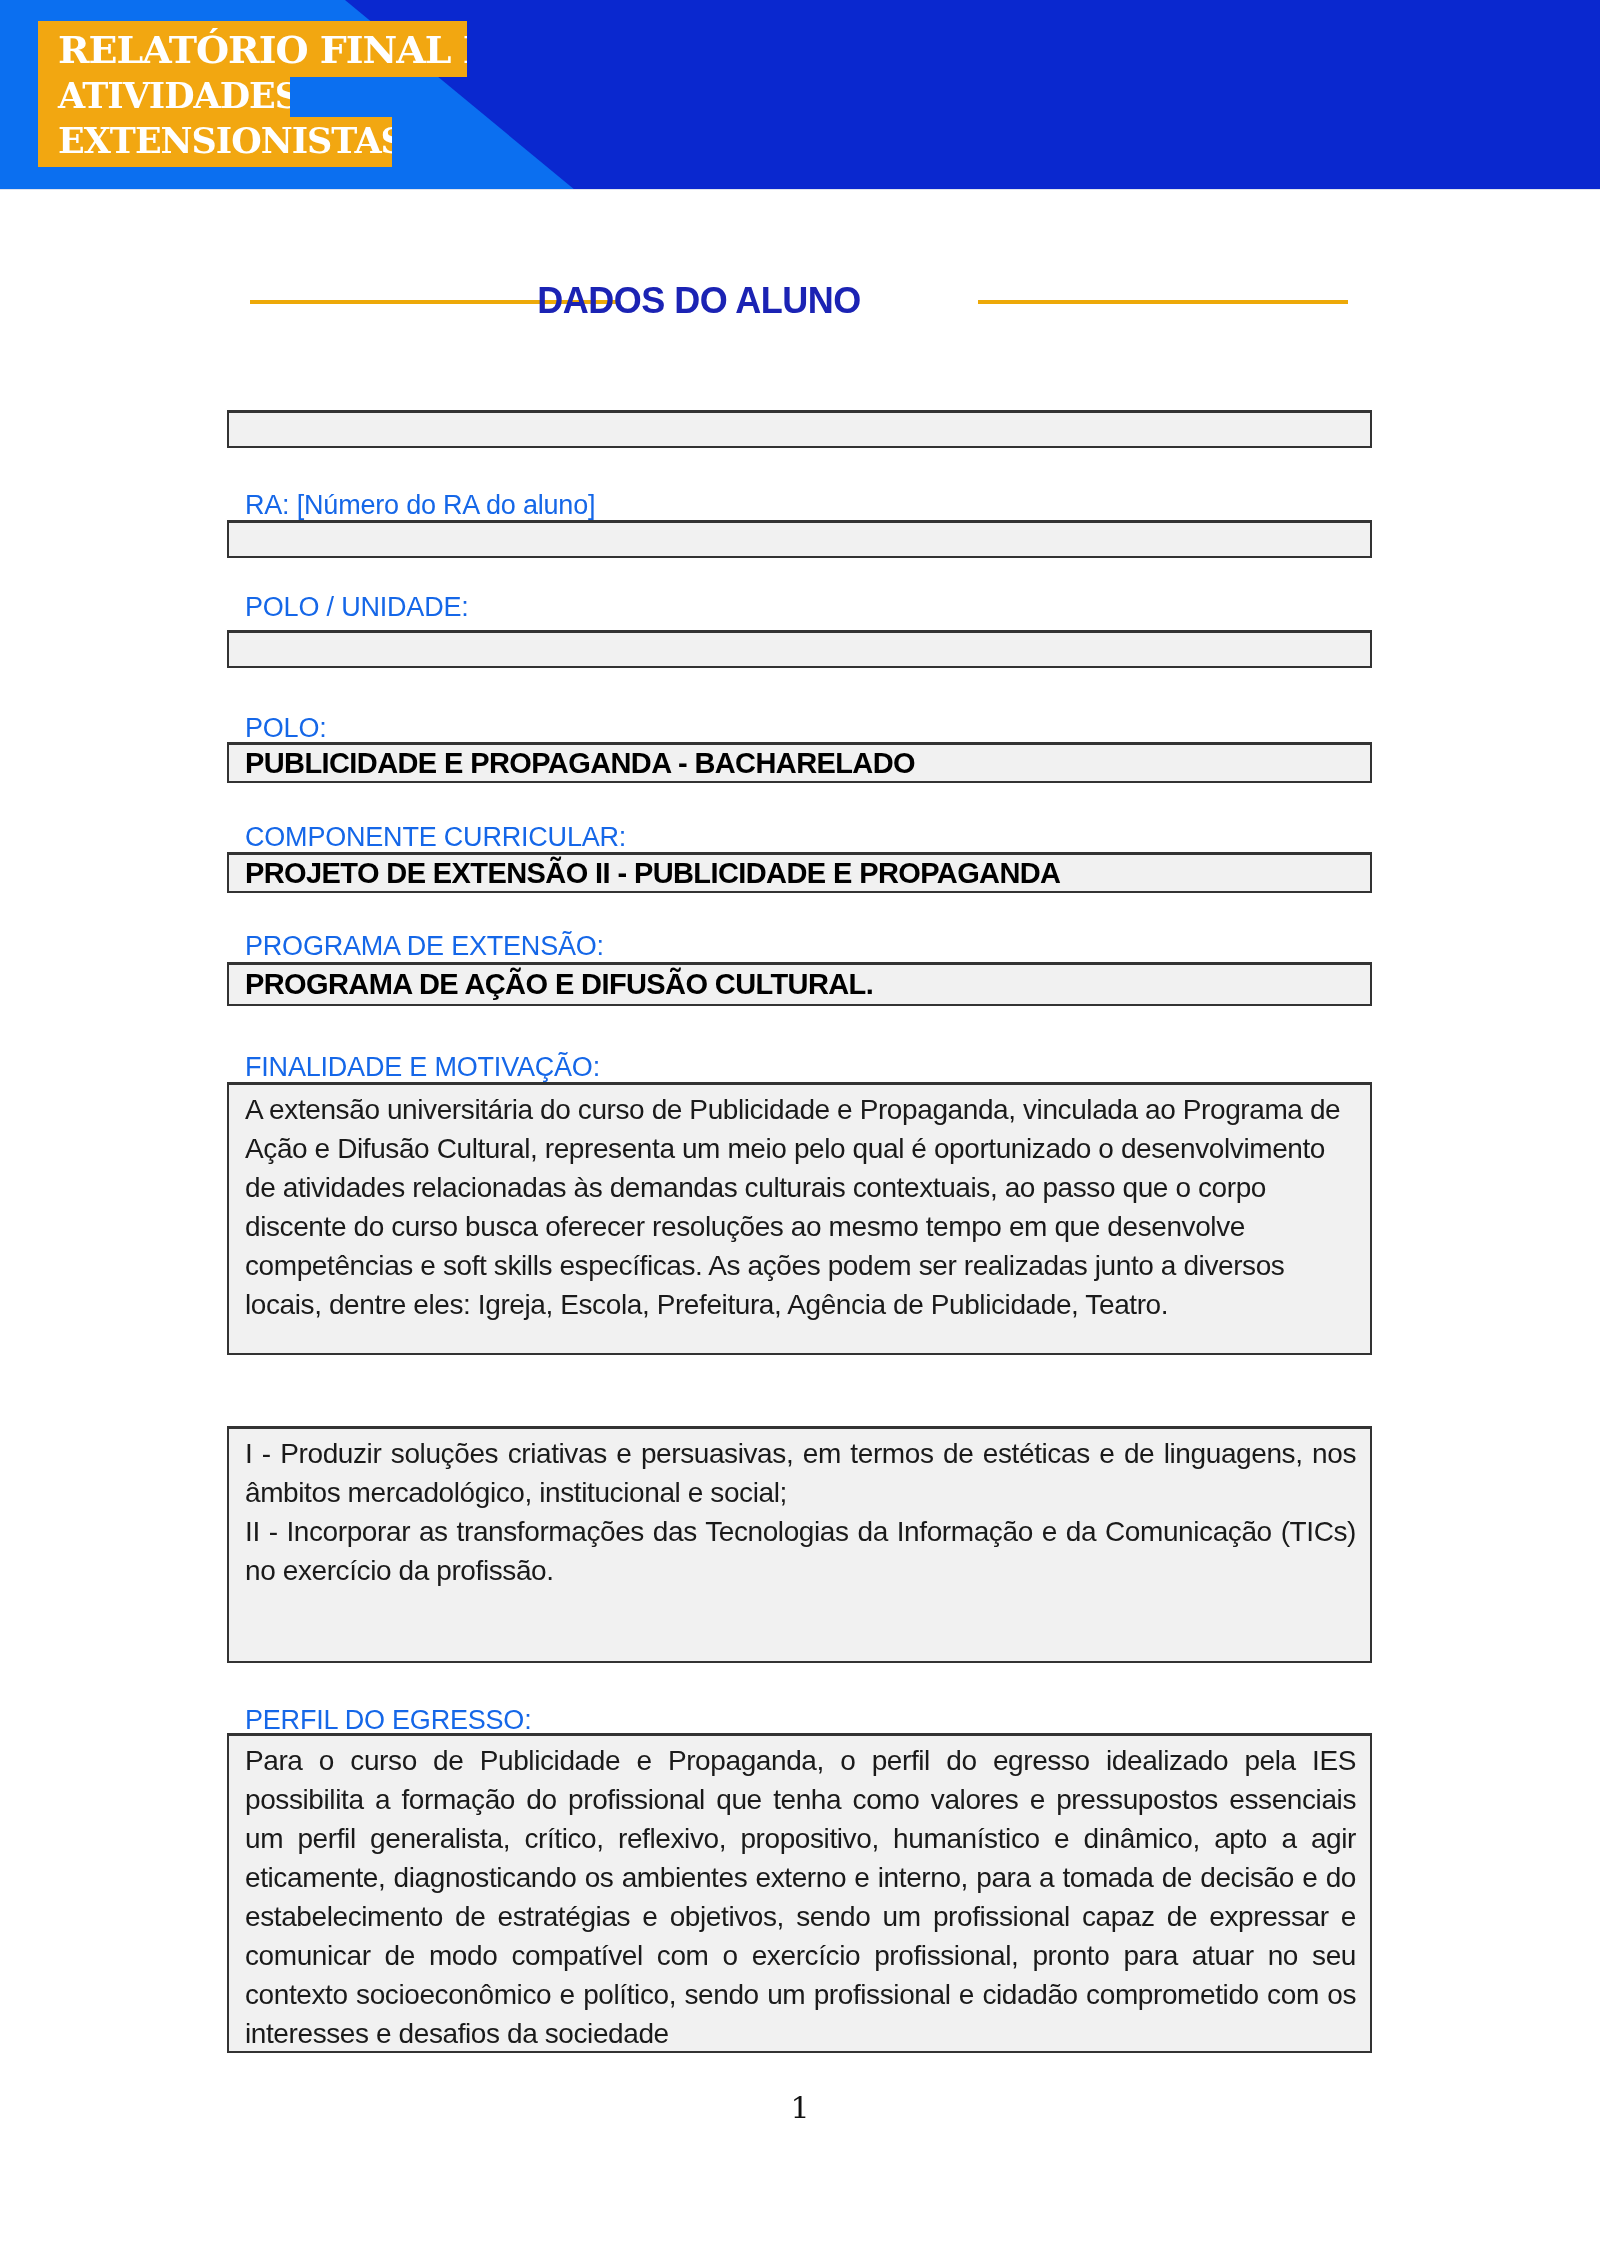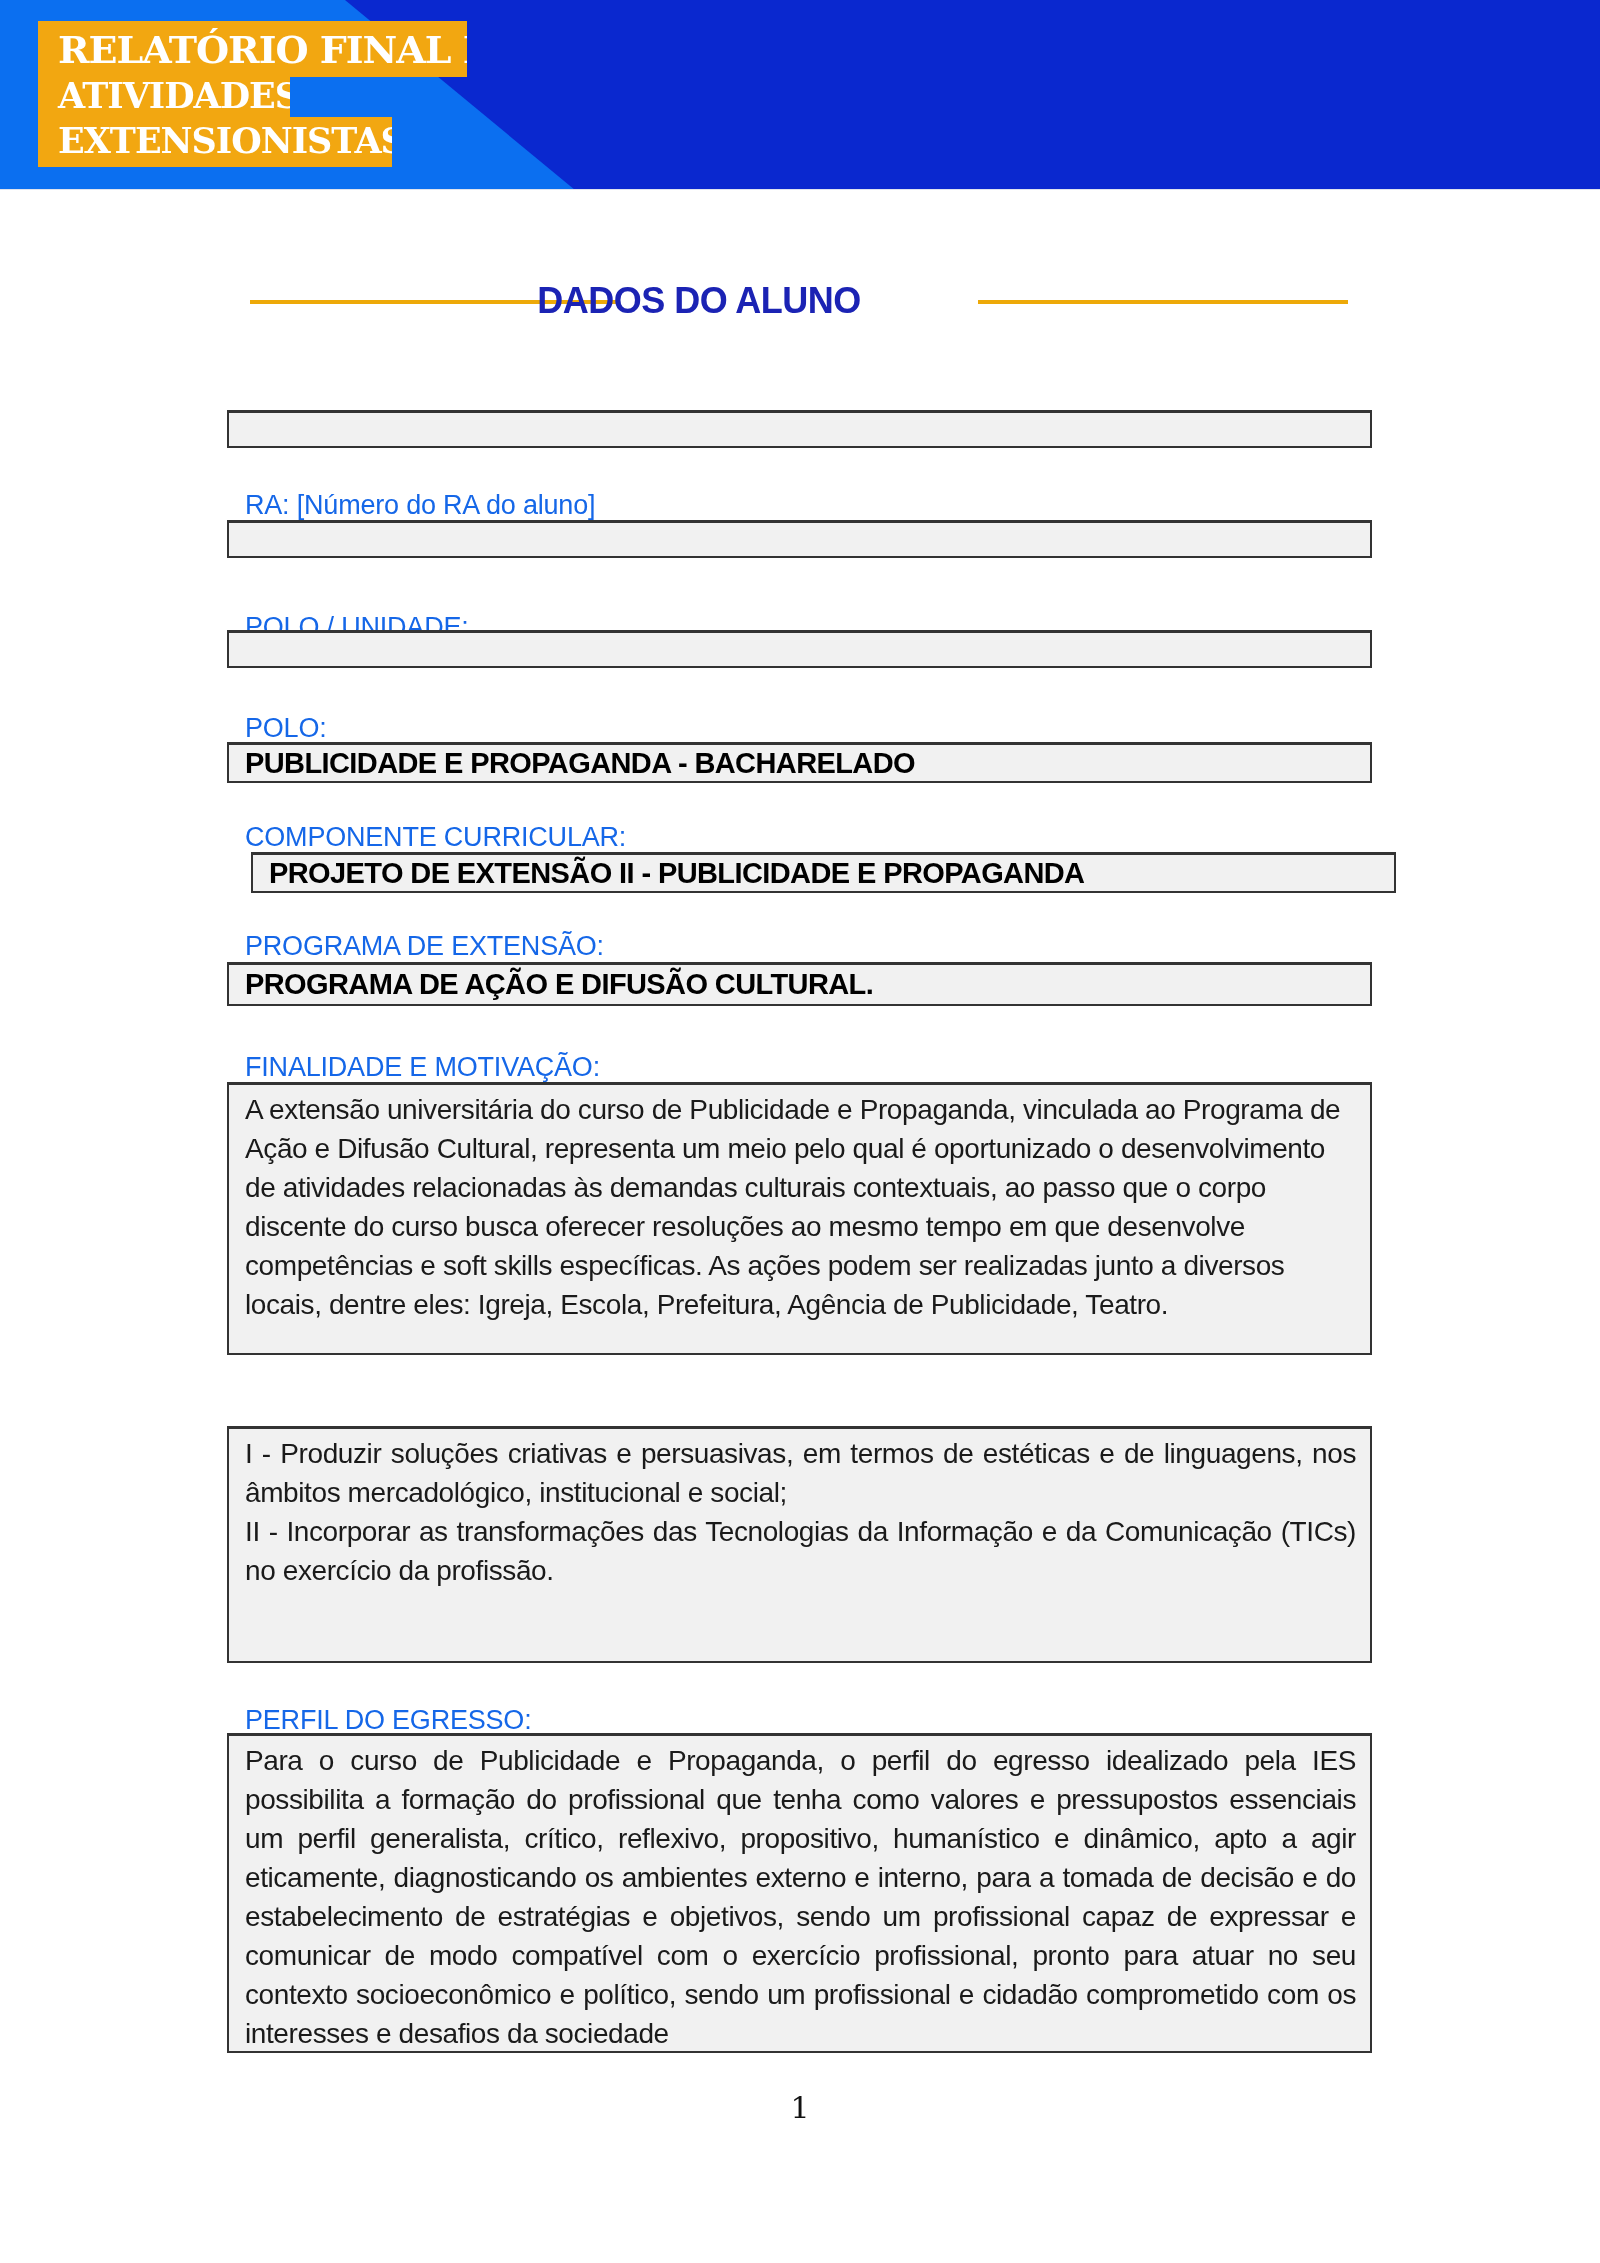--- a/index.html
+++ b/index.html
@@ -65,28 +65,28 @@
 
   <div class="rule rule-left"></div>
   <div class="section-title">DADOS DO ALUNO</div>
   <div class="rule rule-right"></div>
 
   <div class="box box-line" style="top:410px; height:38px;"></div>
 
   <div class="field-label" style="top:490px;">RA: [Número do RA do aluno]</div>
   <div class="box box-line" style="top:520px; height:38px;"></div>
 
-  <div class="field-label" style="top:612px;">POLO / UNIDADE:</div>
+  <div class="field-label" style="top:592px;">POLO / UNIDADE:</div>
   <div class="box box-line" style="top:630px; height:38px;"></div>
 
   <div class="field-label" style="top:713px;">POLO:</div>
   <div class="box box-line" style="top:742px; height:41px;">PUBLICIDADE E PROPAGANDA - BACHARELADO</div>
 
   <div class="field-label" style="top:822px;">COMPONENTE CURRICULAR:</div>
-  <div class="box box-line" style="top:852px; height:41px;margin-left:24px;">PROJETO DE EXTENSÃO II - PUBLICIDADE E PROPAGANDA</div>
+  <div class="box box-line" style="top:852px; height:41px;">PROJETO DE EXTENSÃO II - PUBLICIDADE E PROPAGANDA</div>
 
   <div class="field-label" style="top:931px;">PROGRAMA DE EXTENSÃO:</div>
   <div class="box box-line" style="top:962px; height:44px;">PROGRAMA DE AÇÃO E DIFUSÃO CULTURAL.</div>
 
   <div class="field-label" style="top:1052px;">FINALIDADE E MOTIVAÇÃO:</div>
   <div class="box box-para align-left" style="top:1082px; height:273px;">A extensão universitária do curso de Publicidade e Propaganda, vinculada ao Programa de Ação e Difusão Cultural, representa um meio pelo qual é oportunizado o desenvolvimento de atividades relacionadas às demandas culturais contextuais, ao passo que o corpo discente do curso busca oferecer resoluções ao mesmo tempo em que desenvolve competências e soft skills específicas. As ações podem ser realizadas junto a diversos locais, dentre eles: Igreja, Escola, Prefeitura, Agência de Publicidade, Teatro.</div>
 
   <div class="box box-para align-justify" style="top:1426px; height:237px;">
     <p>I - Produzir soluções criativas e persuasivas, em termos de estéticas e de linguagens, nos âmbitos mercadológico, institucional e social;</p>
     <p>II - Incorporar as transformações das Tecnologias da Informação e da Comunicação (TICs) no exercício da profissão.</p>

